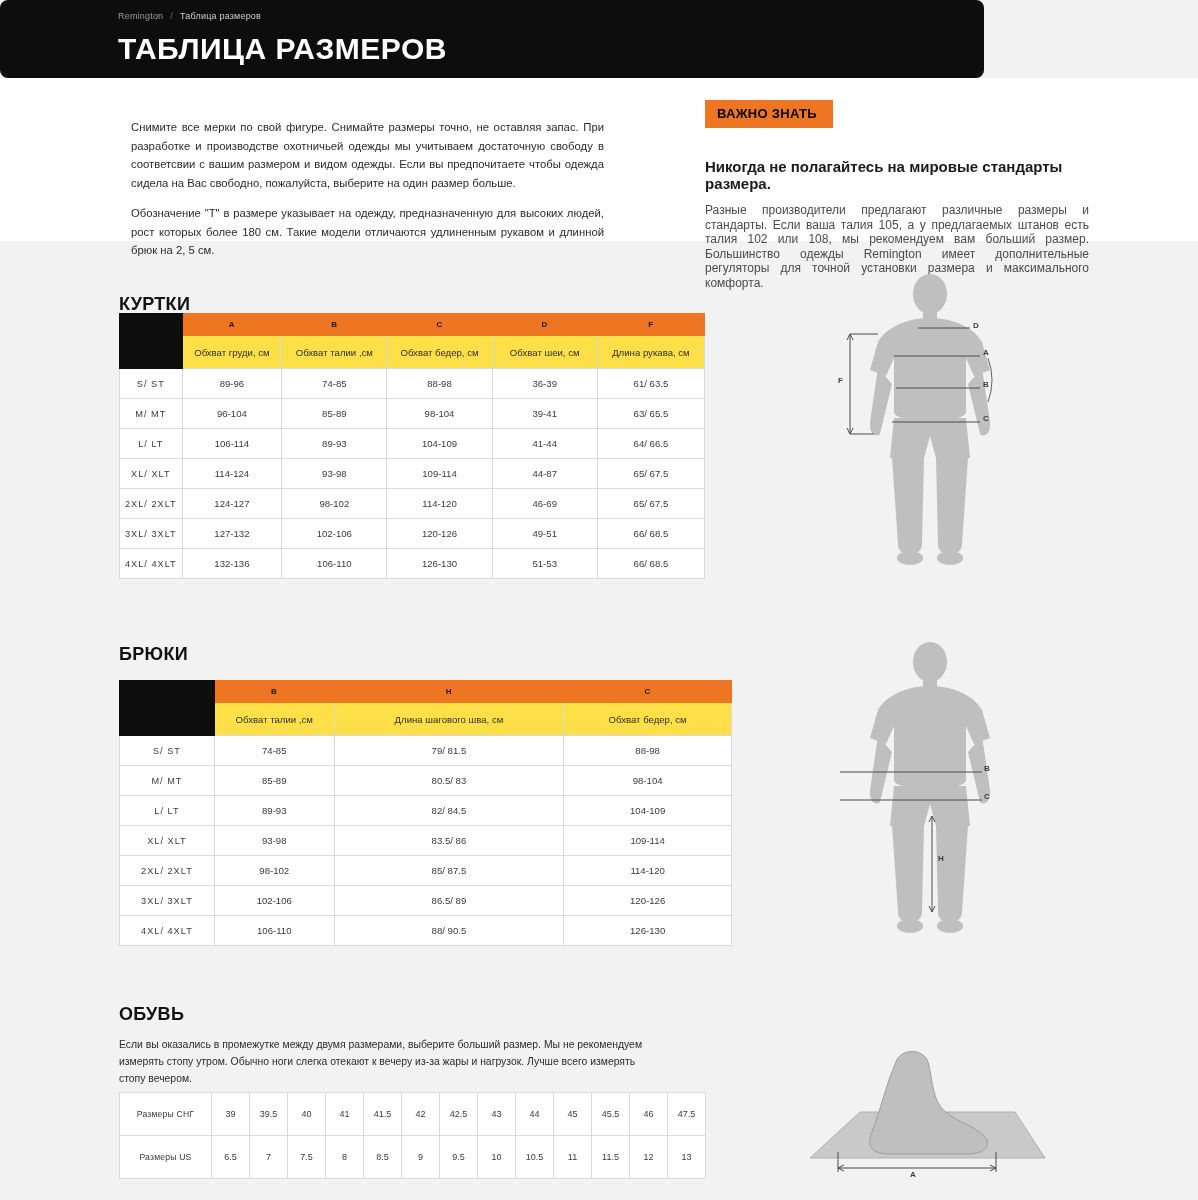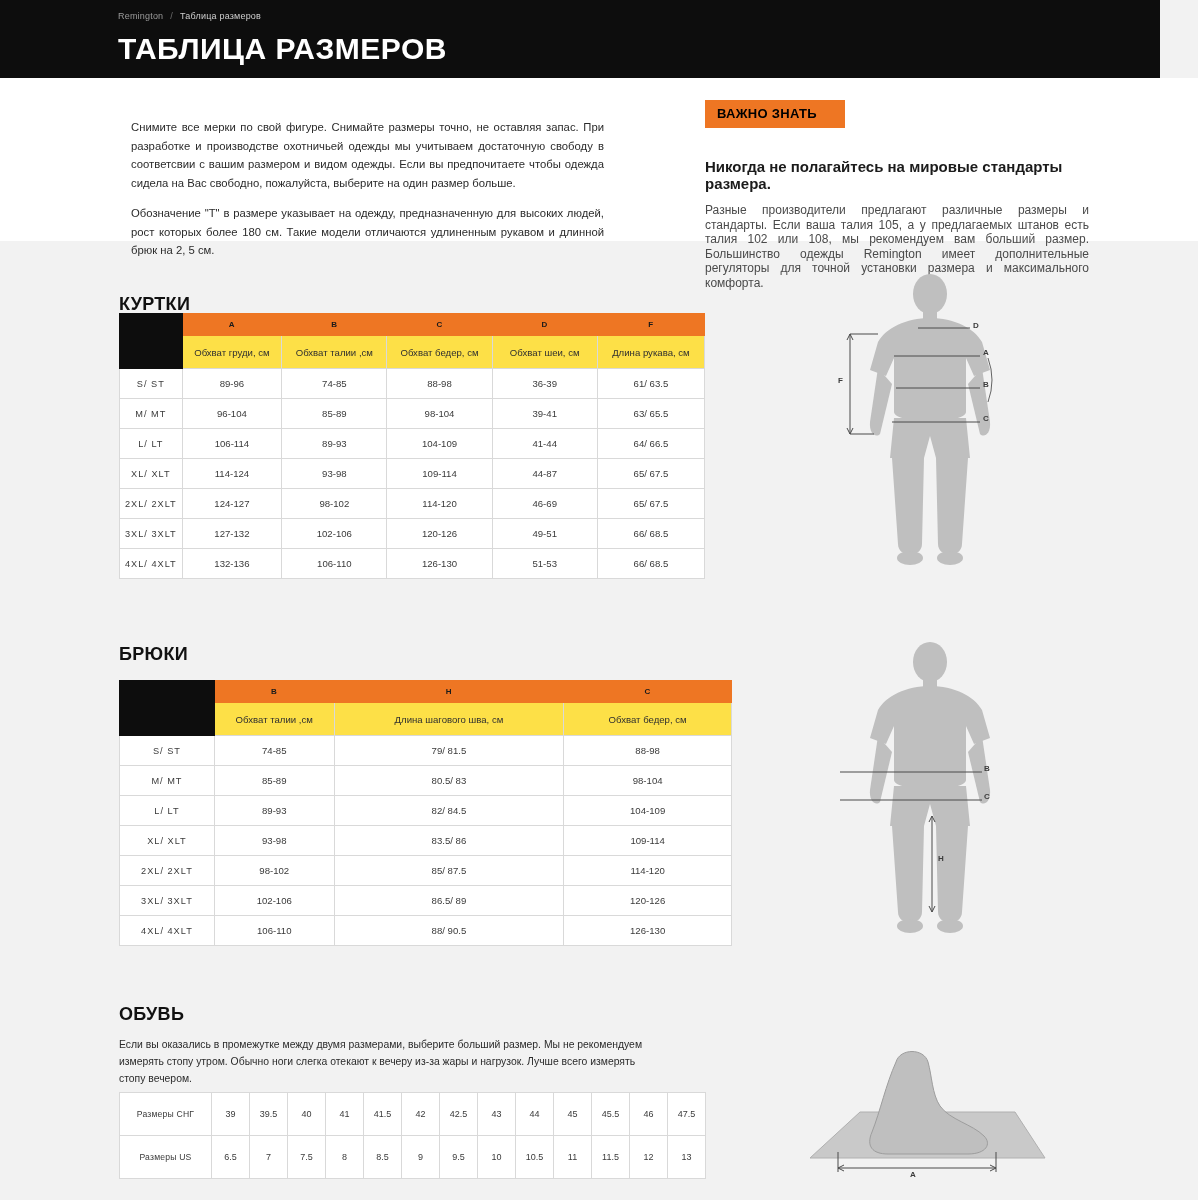--- a/index.html
+++ b/index.html
@@ -17,23 +17,24 @@
     position: relative;
     width: 1198px;
     height: 1200px;
     background: #f2f2f2;
   }
 
   
   .header {
     position: absolute;
     left: 0; top: 0;
-    width: 1160px;
+    width: 984px;
     height: 78px;
     background: #0d0d0d;
+    border-radius: 8px;
   }
   .breadcrumb {
     position: absolute;
     left: 118px; top: 11px;
     font-size: 9px;
     color: #9a9a9a;
     letter-spacing: .2px;
   }
   .breadcrumb .sep { margin: 0 7px; color: #6e6e6e; }
   .breadcrumb .crumb-current { color: #cfcfcf; }
@@ -70,21 +71,21 @@
     position: absolute;
     left: 705px; top: 22px;
     width: 390px;
   }
   .important-badge {
     display: inline-block;
     background: #ee7623;
     color: #000;
     font-weight: bold;
     font-size: 13px;
-    padding: 6px 28px 7px 12px;
+    padding: 6px 16px 7px 12px;
     letter-spacing: .3px;
   }
   .important-sub {
     margin-top: 30px;
     font-size: 15px;
     font-weight: bold;
     color: #1b1b1b;
   }
   .important-body {
     margin-top: 11px;

